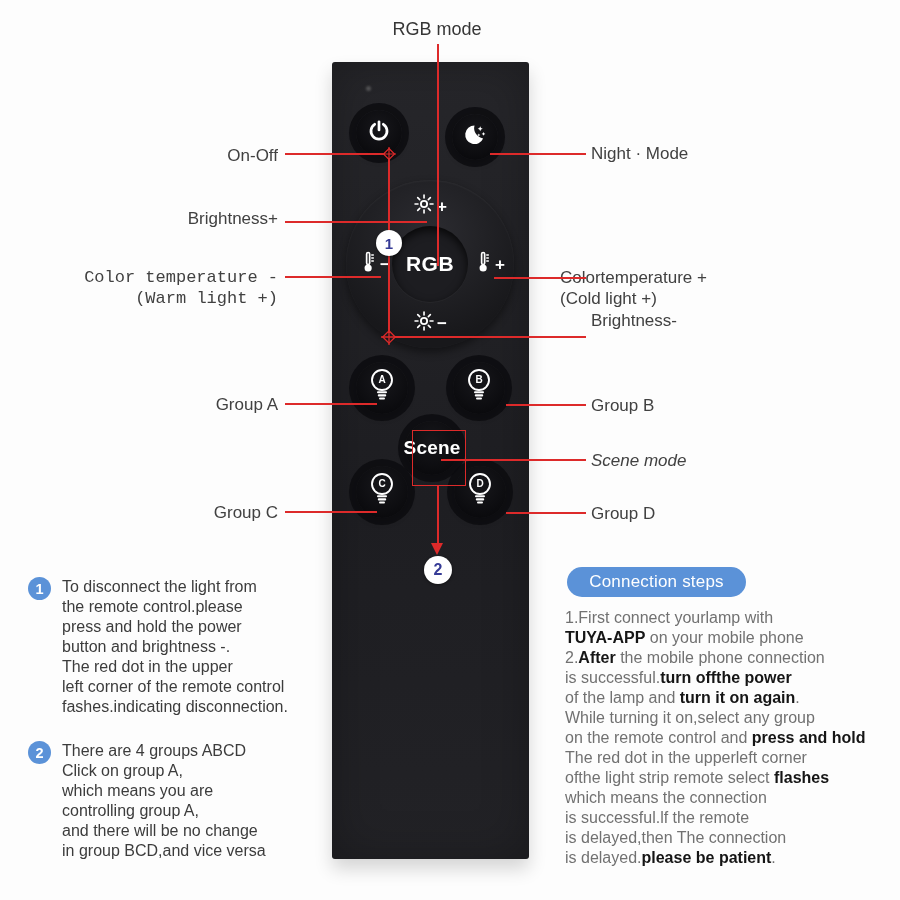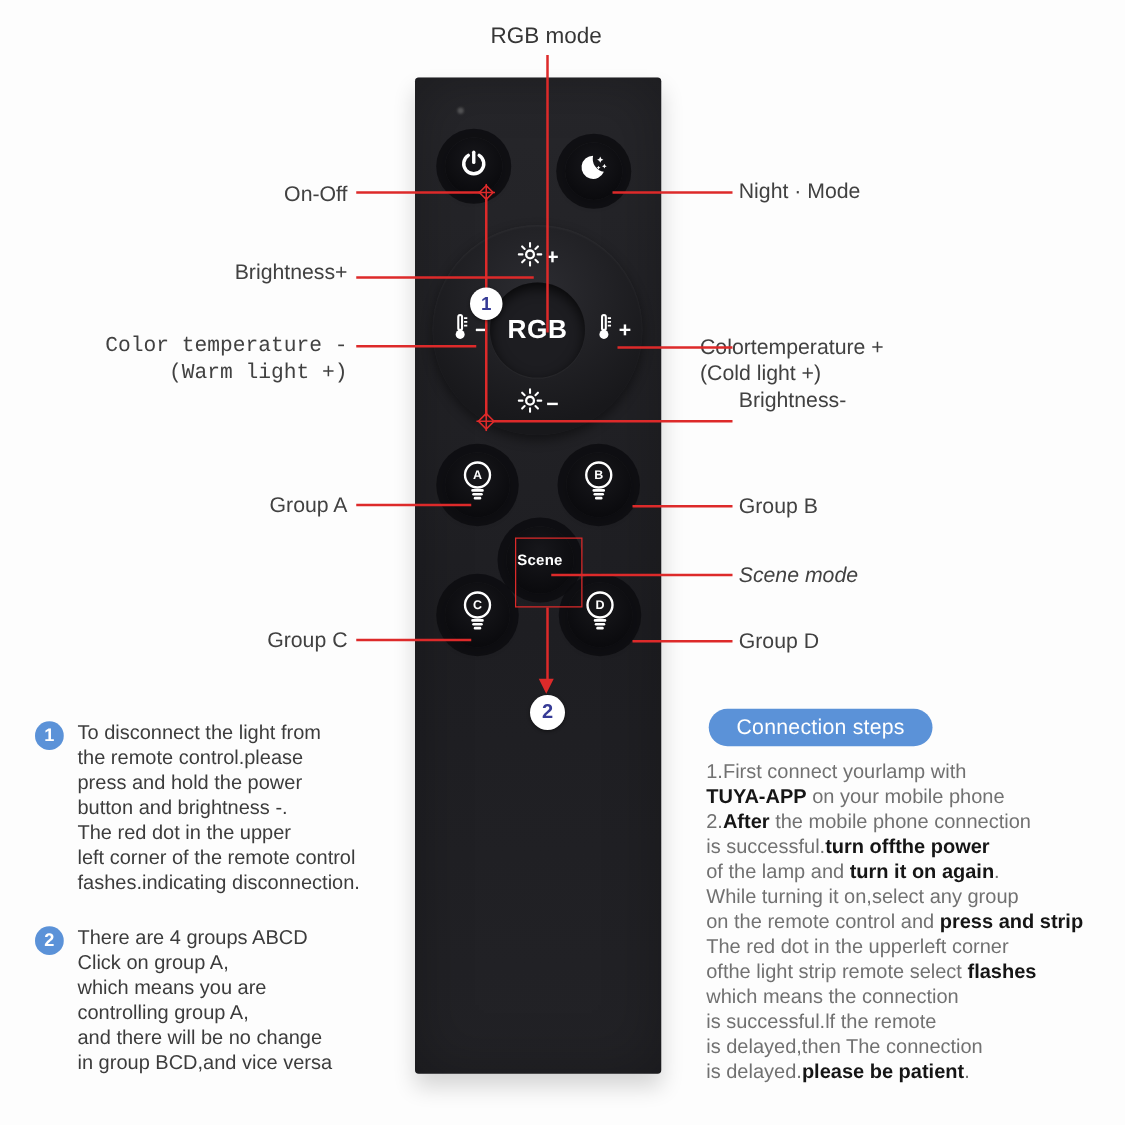--- a/index.html
+++ b/index.html
@@ -17,21 +17,21 @@
              background:radial-gradient(circle at 50% 38%,#17171b,#0a0a0d 78%);
              box-shadow:0 0 0 7px rgba(12,12,15,.85),0 3px 6px rgba(0,0,0,.5);
              display:flex;align-items:center;justify-content:center;}
   .btn-power{left:24px;top:48px;width:46px;height:46px;}
   .btn-night{left:120px;top:52px;width:46px;height:46px;}
   .btn-a{left:24px;top:300px;width:52px;height:52px;}
   .btn-b{left:121px;top:300px;width:52px;height:52px;}
   .btn-scene{left:73px;top:359px;width:54px;height:54px;}
   .btn-c{left:24px;top:404px;width:52px;height:52px;}
   .btn-d{left:122px;top:404px;width:52px;height:52px;}
-  .scene-text{color:#fff;font-size:12px;font-weight:bold;letter-spacing:.2px;}
+  .scene-text{color:#fff;font-size:19px;font-weight:bold;letter-spacing:.2px;}
 
   .wheel{position:absolute;left:14px;top:118px;width:168px;height:168px;border-radius:50%;
          background:radial-gradient(circle at 50% 32%,#2c2c31,#18181b 74%);
          box-shadow:0 4px 9px rgba(0,0,0,.45), inset 0 1px 2px rgba(255,255,255,.05);}
   .hub{position:absolute;left:50%;top:50%;transform:translate(-50%,-50%);
        width:76px;height:76px;border-radius:50%;background:#1d1d21;
        box-shadow:inset 0 4px 10px rgba(0,0,0,.75),0 1px 1px rgba(255,255,255,.04);
        display:flex;align-items:center;justify-content:center;}
   .rgb-text{color:#fff;font-size:21px;font-weight:bold;letter-spacing:.5px;}
   .wi{position:absolute;display:flex;align-items:center;gap:2px;color:#fff;}
@@ -276,21 +276,21 @@
     </div>
 
   <div class="pill">Connection steps</div>
   <div class="conn-text">
       <div class="tline"><span>1.First connect yourlamp with</span></div>
       <div class="tline"><span class="b">TUYA-APP</span><span> on your mobile phone</span></div>
       <div class="tline"><span>2.</span><span class="b">After</span><span> the mobile phone connection</span></div>
       <div class="tline"><span>is successful.</span><span class="b">turn offthe power</span></div>
       <div class="tline"><span>of the lamp and </span><span class="b">turn it on again</span><span>.</span></div>
       <div class="tline"><span>While turning it on,select any group</span></div>
-      <div class="tline"><span>on the remote control and </span><span class="b">press and strip</span></div>
+      <div class="tline"><span>on the remote control and </span><span class="b">press and hold</span></div>
       <div class="tline"><span>The red dot in the upperleft corner</span></div>
       <div class="tline"><span>ofthe light strip remote select </span><span class="b">flashes</span></div>
       <div class="tline"><span>which means the connection</span></div>
       <div class="tline"><span>is successful.lf the remote</span></div>
       <div class="tline"><span>is delayed,then The connection</span></div>
       <div class="tline"><span>is delayed.</span><span class="b">please be patient</span><span>.</span></div>
     </div>
 
 </div>
 

